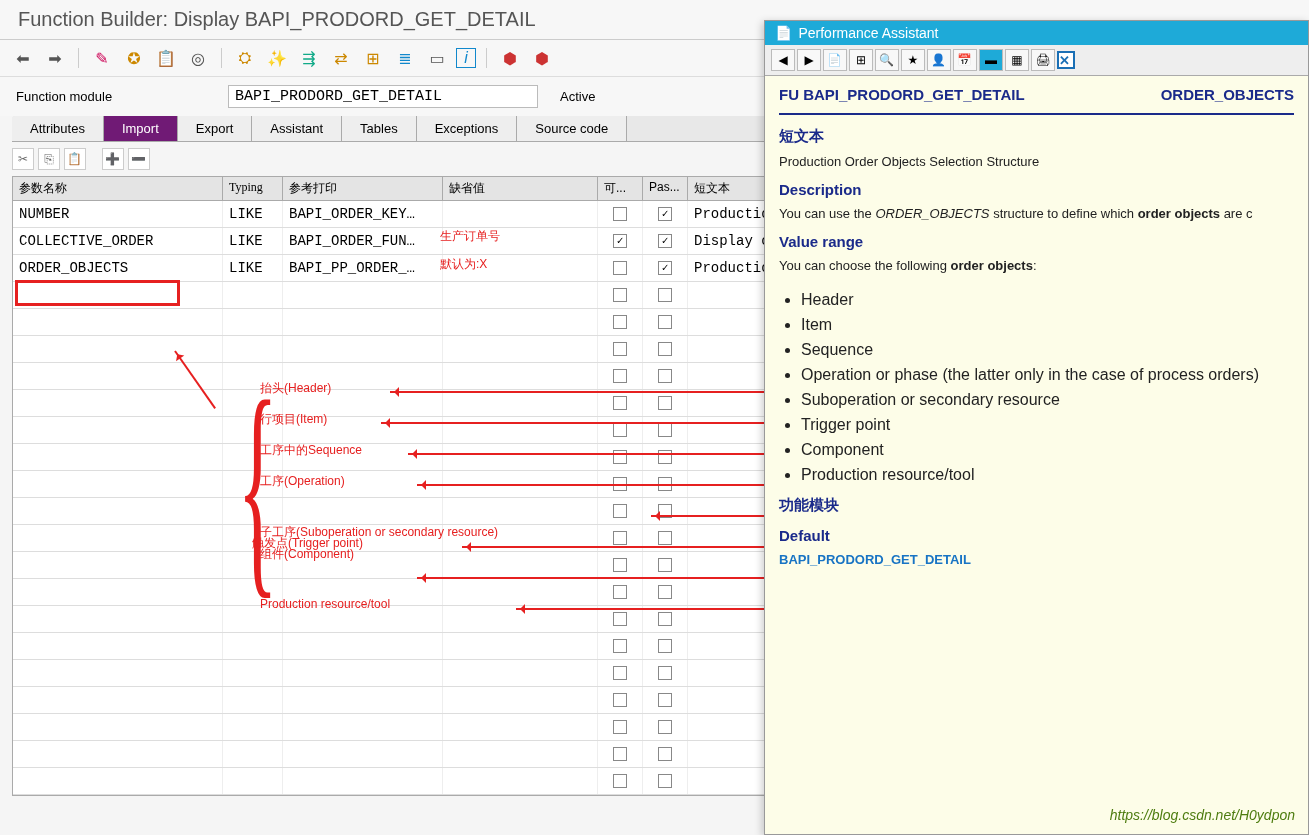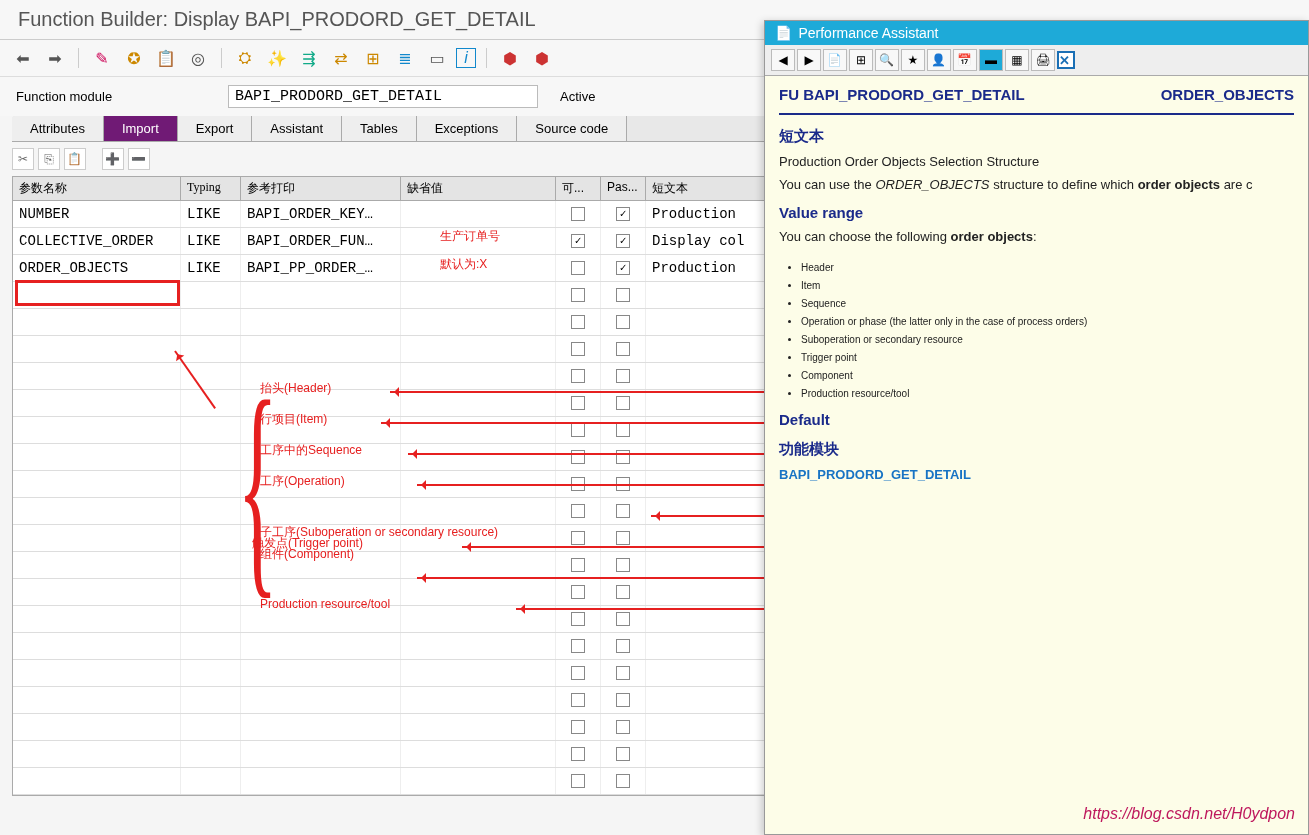--- a/index.html
+++ b/index.html
@@ -23,21 +23,21 @@
   .tab:not(.active) { background:#eee; }
   
   .mini-tb { padding:6px 12px; display:flex; gap:4px; }
   .mini-icon { width:22px; height:22px; border:1px solid #ccc; display:flex; align-items:center; justify-content:center; cursor:pointer; font-size:12px; background:#fff; color:#666;}
   
   .grid-area { margin: 0 12px; border:1px solid #aaa; background:#fff; }
   .grid-head { display:flex; background:#e4e4e4; border-bottom:1px solid #aaa; }
   .grid-head > div { border-right:1px solid #aaa; padding:3px 6px; font-size:12px; }
   .grid-row { display:flex; border-bottom:1px solid #ddd; height:27px; align-items:center; }
   .grid-row > div { border-right:1px solid #eee; padding:2px 6px; font-family:'Courier New',monospace; font-size:14px; height:100%; display:flex; align-items:center; }
-  .col-name { width:168px; }
+  .col-name { width:210px; }
   .col-type { width:60px;font-family:Liberation Serif, serif; }
   .col-ref  { width:160px; }
   .col-def  { width:155px; }
   .col-k    { width:45px; justify-content:center; font-family:Arial; }
   .col-pass { width:45px; justify-content:center; font-family:Arial; }
   .col-txt  { flex:1; font-family:Arial; font-size:12px; min-width:0; overflow:hidden; white-space:nowrap; }
   .cb { width:14px; height:14px; border:1px solid #888; display:inline-block; background:#fff; text-align:center; line-height:12px; font-size:11px; }
   
   .highlight-box { position:absolute; border:3px solid #e62020; pointer-events:none; }
   .annot { position:absolute; color:#e62020; font-size:12px; font-family: "Microsoft YaHei", Arial; pointer-events:none; white-space:nowrap; }
@@ -48,25 +48,25 @@
   .perf { position:absolute; top:20px; right:0; width:545px; height:815px; background:#fdfde8; border:1px solid #999; box-shadow:-2px 2px 8px rgba(0,0,0,.2); }
   .perf-title { background:#1eaad8; color:#fff; padding:4px 10px; font-size:14px; display:flex; align-items:center; gap:6px; }
   .perf-tb { background:#eee; border-bottom:1px solid #aaa; padding:4px 6px; display:flex; gap:2px; align-items:center; flex-wrap:wrap; }
   .ptb-icon { width:24px; height:22px; border:1px solid #bbb; background:#f8f8f8; display:flex; align-items:center; justify-content:center; cursor:pointer; font-size:12px; }
   .ptb-close { background:#fff; color:#1a6fb5; font-weight:bold; border:2px solid #1a6fb5; width:18px; height:18px; }
   .perf-body { padding: 10px 14px; font-size:14px; color:#222; overflow:hidden; }
   .perf-body h2 { color:#1a2a8a; font-size:15px; margin: 12px 0 8px; }
   .perf-body .fuline { color:#1a2a8a; font-weight:bold; font-size:15px; padding-bottom:10px; border-bottom:2px solid #1a2a8a; }
   .perf-body .fuline span.r { float:right; }
   .perf-body p { margin:8px 0; font-size:13px; }
-  .perf-body ul { margin:18px 0 8px 22px; font-size:10px; }
+  .perf-body ul { margin:18px 0 8px 22px; font-size:16px; }
   .perf-body ul li { margin:7px 0; list-style: disc; }
   .link { color:#1874c4; font-weight:bold; }
   
-  .watermark { position:absolute; right:14px; bottom:12px; color:#be185d; font-size:16px; font-style:italic; }
+  .watermark { position:absolute; right:14px; bottom:12px; color:#4d7c0f; font-size:14px; font-style:italic; }
   
   .brace { position:absolute; color:#e62020; font-size:240px; font-family:serif; line-height:1; transform:scaleX(.35); pointer-events:none; }
 </style>
 </head>
 <body>
 
 <div class="title-bar">Function Builder: Display BAPI_PRODORD_GET_DETAIL</div>
 
 <div class="toolbar">
   <span class="tb-icon">⬅</span>
@@ -463,36 +463,37 @@
     <span class="ptb-icon">🖨</span>
     <span class="ptb-close">✕</span>
   </div>
   <div class="perf-body">
     <div class="fuline">
       <span>FU BAPI_PRODORD_GET_DETAIL</span>
       <span class="r">ORDER_OBJECTS</span>
     </div>
     <h2>短文本</h2>
     <p>Production Order Objects Selection Structure</p>
+    <h2>Description</h2>
     <p>
       <span>You can use the </span><em>ORDER_OBJECTS</em><span> structure to define which </span><b>order objects</b><span> are c</span>
     </p>
     <h2>Value range</h2>
     <p>
       <span>You can choose the following </span><b>order objects</b><span>:</span>
     </p>
     <ul id="perf-list">
         <li>Header</li>
         <li>Item</li>
         <li>Sequence</li>
         <li>Operation or phase (the latter only in the case of process orders)</li>
         <li>Suboperation or secondary resource</li>
         <li>Trigger point</li>
         <li>Component</li>
         <li>Production resource/tool</li>
       </ul>
+    <h2>功能模块</h2>
     <h2>Default</h2>
-    <h2>功能模块</h2>
     <p><span class="link">BAPI_PRODORD_GET_DETAIL</span></p>
   </div>
 </div>
 
 <div class="watermark">https://blog.csdn.net/H0ydpon</div>
 
 </body></html>

